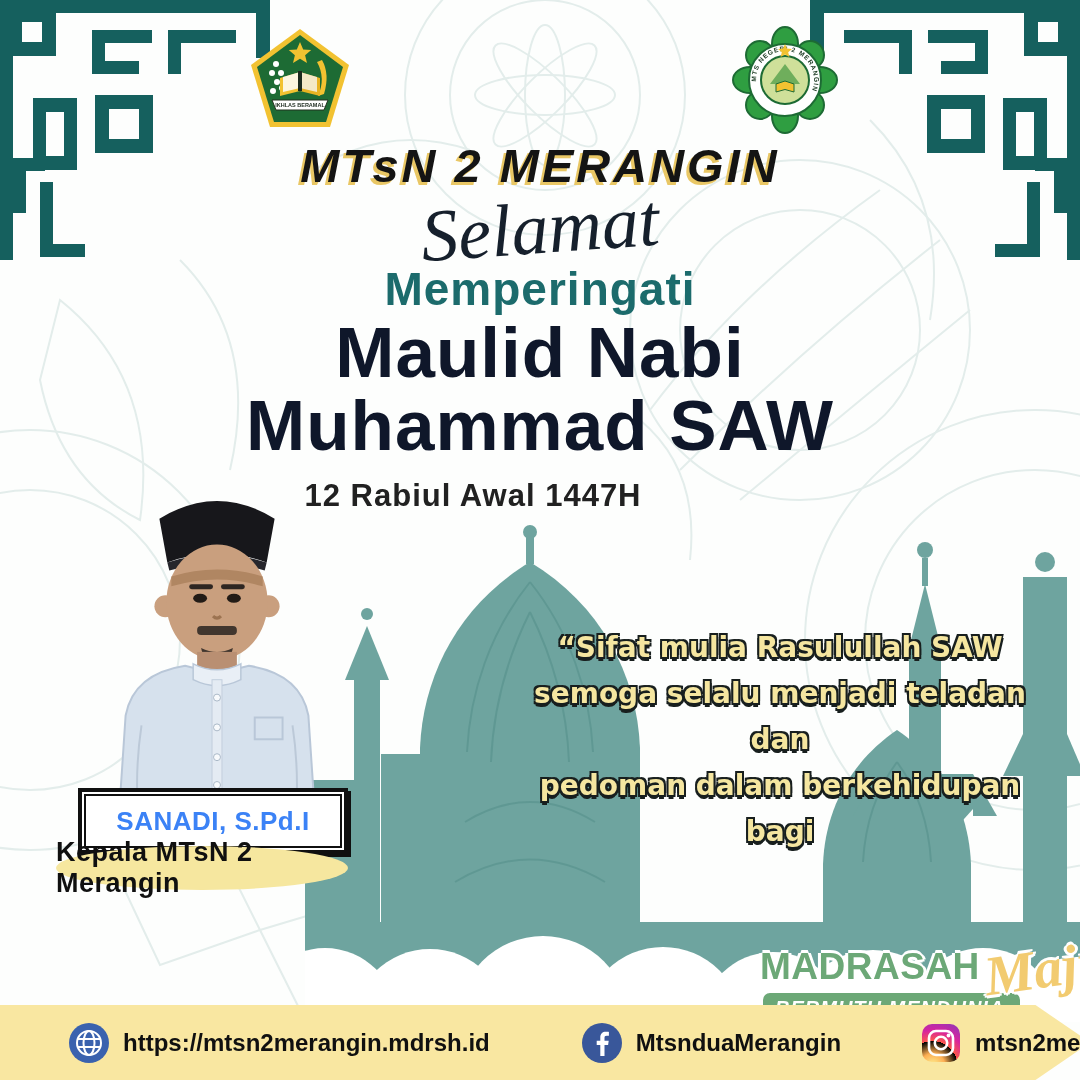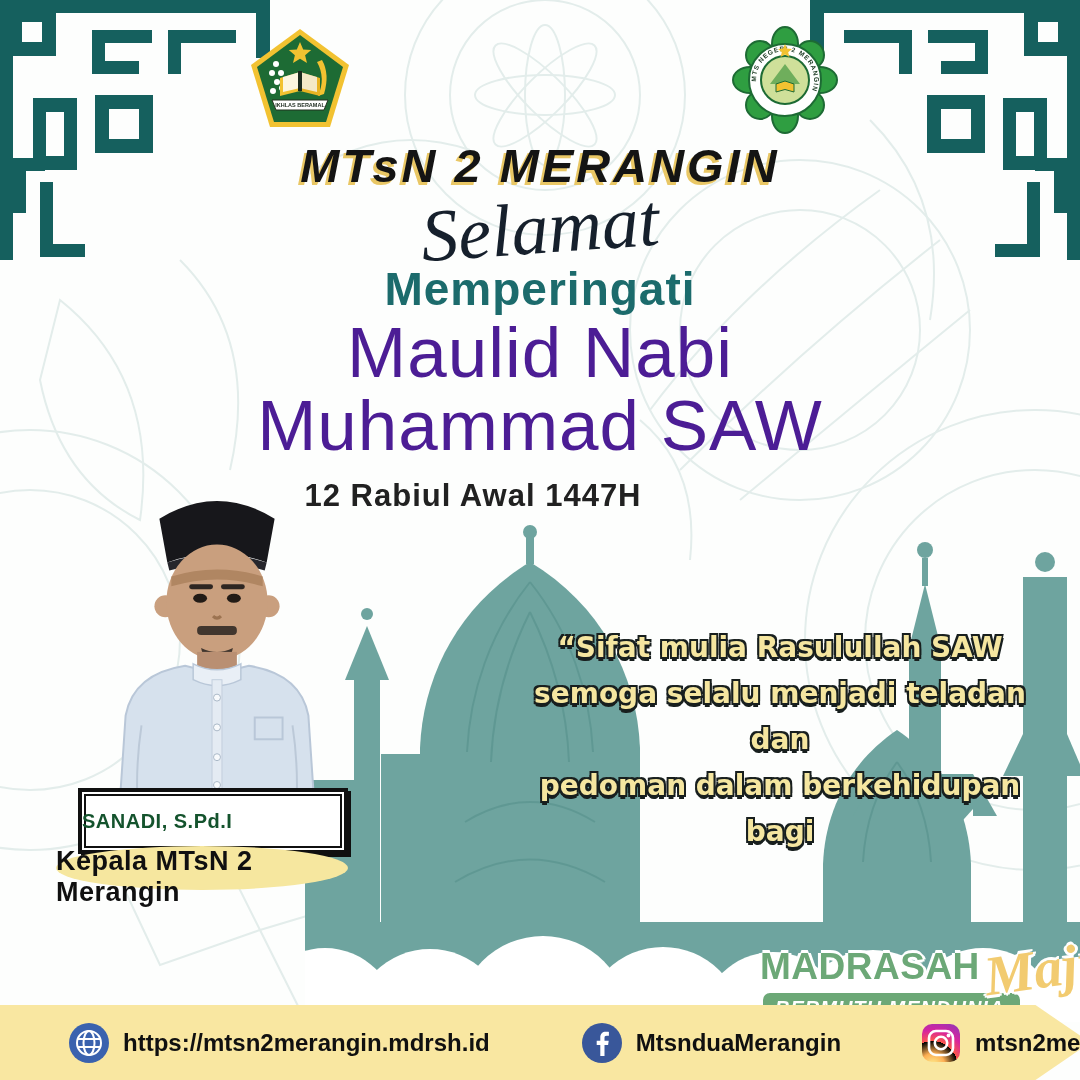--- a/index.html
+++ b/index.html
@@ -22,43 +22,43 @@
 
   
   .school-name{left:0;top:138px;width:1080px;text-align:center;
     font-size:47px;font-weight:900;font-style:italic;letter-spacing:3px;color:#141414;
     text-shadow:-3px 3px 0 #e9c765;}
   .selamat{left:0;top:186px;width:1080px;text-align:center;
     font-family:"Liberation Serif",serif;font-style:italic;font-weight:400;
     font-size:74px;color:#16202c;transform:rotate(-4deg);}
   .memperingati{left:0;top:262px;width:1080px;text-align:center;
     font-size:46px;font-weight:700;color:#1c6b6c;letter-spacing:1px;}
-  .event-title{left:0;top:316px;width:1080px;text-align:center;color:#4c1d95;
-    font-size:71px;font-weight:400;line-height:73px;letter-spacing:1px;}
+  .event-title{left:0;top:316px;width:1080px;text-align:center;color:#0f172a;
+    font-size:71px;font-weight:700;line-height:73px;letter-spacing:1px;}
   .event-date{left:0;top:478px;width:946px;text-align:center;
     font-size:31px;font-weight:700;color:#212121;letter-spacing:1px;}
 
   
   .mosque{left:305px;top:522px;width:780px;height:500px;}
 
   
   .quote{left:520px;top:625px;width:520px;text-align:center;
     font-family:"DejaVu Sans",sans-serif;font-size:28px;font-weight:800;line-height:46px;
     color:#f5e6a0;
     text-shadow:-2px -2px 0 #181f1e,2px -2px 0 #181f1e,-2px 2px 0 #181f1e,2px 2px 0 #181f1e,0 4px 0 #181f1e;}
 
   
   .person{left:68px;top:466px;width:298px;height:340px;}
 
   .nameplate{left:78px;top:788px;width:262px;height:58px;background:#fff;
     border:4px solid #101010;box-shadow:3px 3px 0 #101010, inset 0 0 0 2px #fff, inset 0 0 0 4px #101010;
-    display:flex;align-items:center;justify-content:flex-start;
-    font-size:20px;font-weight:900;letter-spacing:0.5px;color:#14532d;}
+    display:flex;align-items:center;justify-content:center;
+    font-size:26px;font-weight:900;letter-spacing:0.5px;color:#3b82f6;}
   .title-pill{left:56px;top:846px;width:292px;height:44px;background:#f6e79f;border-radius:50%;
-    display:flex;align-items:flex-start;justify-content:center;
+    display:flex;align-items:center;justify-content:center;
     font-size:27px;font-weight:900;color:#101010;letter-spacing:0.5px;}
 
   
   .brand{left:760px;top:946px;width:300px;}
   .brand-top{display:flex;align-items:flex-end;justify-content:flex-start;}
   .brand-madrasah{font-size:37px;font-weight:900;color:#6ca877;letter-spacing:0.5px;
     text-shadow:-3px 0 0 #fff,3px 0 0 #fff,0 -3px 0 #fff,0 3px 0 #fff,-2px 2px 0 #fff,2px 2px 0 #fff;}
   .brand-maju{font-family:"Liberation Serif",serif;font-style:italic;font-weight:700;
     font-size:56px;line-height:40px;color:#f2cb70;margin-left:4px;transform:rotate(-8deg);
     text-shadow:-3px 0 0 #fff,3px 0 0 #fff,0 -3px 0 #fff,0 3px 0 #fff,2px 2px 0 #fff,-2px 2px 0 #fff;}

